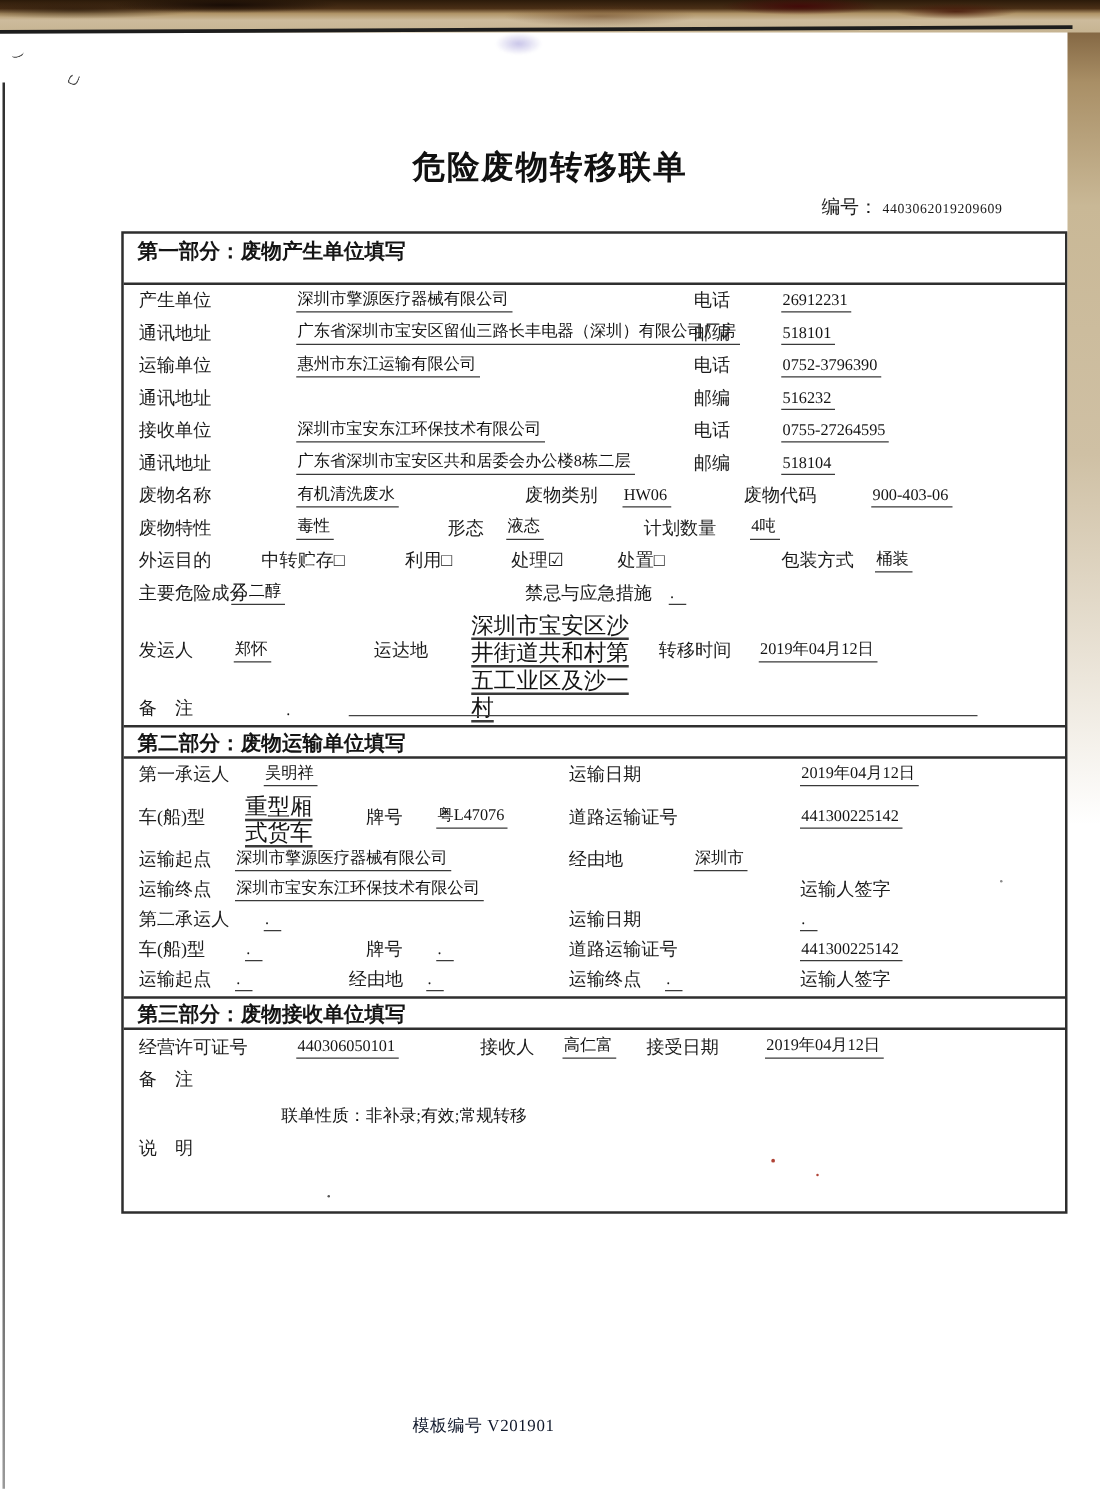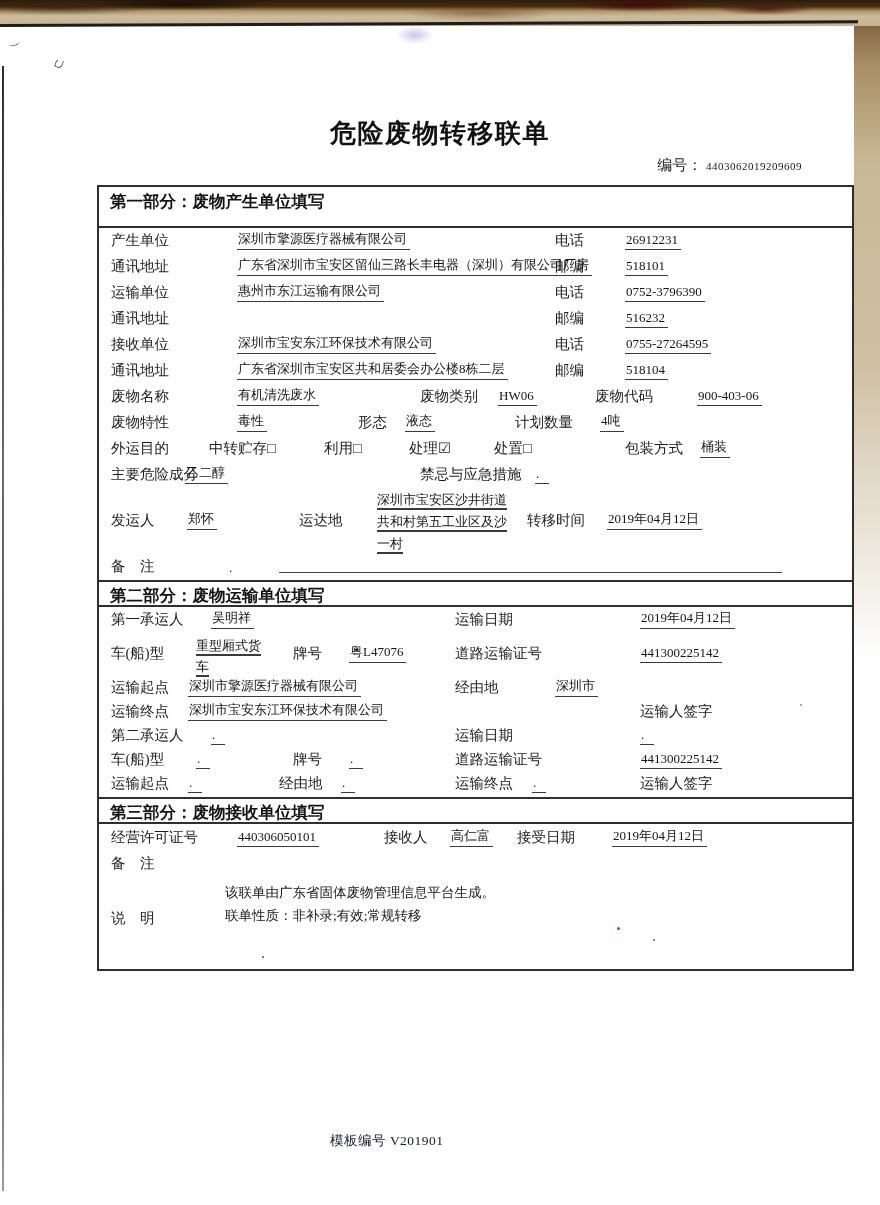--- a/index.html
+++ b/index.html
@@ -64,21 +64,21 @@
   .sec.h29{height:41px;line-height:28px;}
   .sec.h27{height:27px;line-height:26px;border-top:2px solid #2f2f2f;}
   .tr{position:relative;}
   .h24{height:24px;} .h26{height:26px;} .h27{height:27px;}
   .h44{height:44px;} .h68{height:68px;} .h92{height:92px;}
   .lab{position:absolute;bottom:4px;font-size:14.5px;white-space:nowrap;color:#1c1c1c;}
   .val{position:absolute;bottom:4px;font-size:13px;white-space:nowrap;color:#141414;}
   .u{border-bottom:1.5px solid #3a3a3a;padding:0 3px 1px 1px;min-width:10px;}
   .mid .lab,.mid .val{bottom:14px;}
   .blockval{
-    position:absolute;font-size:13px;line-height:21px;color:#141414;
+    position:absolute;font-size:18px;line-height:21px;color:#141414;
     text-decoration:underline;text-underline-offset:4px;
     text-decoration-thickness:1.5px;text-decoration-color:#3a3a3a;
     word-break:break-all;
   }
   .vehicle-block{top:2px;left:97px;width:70px;}
   .dest-block{top:1px;left:278px;width:136px;line-height:22px;}
   .disp .lab,.disp .val{bottom:26px;}
   .fill-line{position:absolute;left:180px;right:70px;bottom:7px;border-bottom:1.5px solid #444;}
   .note-label{position:absolute;left:12px;top:32px;font-size:14.5px;}
   .note-lines{position:absolute;left:126px;top:5px;font-size:13.5px;line-height:22.5px;color:#161616;white-space:nowrap;}
@@ -273,20 +273,19 @@
 
 
   <div class="tr h26">
     <span class="lab" style="left:12px">备　注</span>
     <span class="val" style="left:138px"></span>
   </div>
 
   <div class="tr h92">
     <span class="note-label">说　明</span>
     <div class="note-lines">
-      <div>该联单由广东省固体废物管理信息平台生成。</div>
       <div>联单性质：非补录;有效;常规转移</div>
     </div>
   </div>
 
 </div>
 
 <div class="footer">模板编号 V201901</div>
 
 </body></html>

